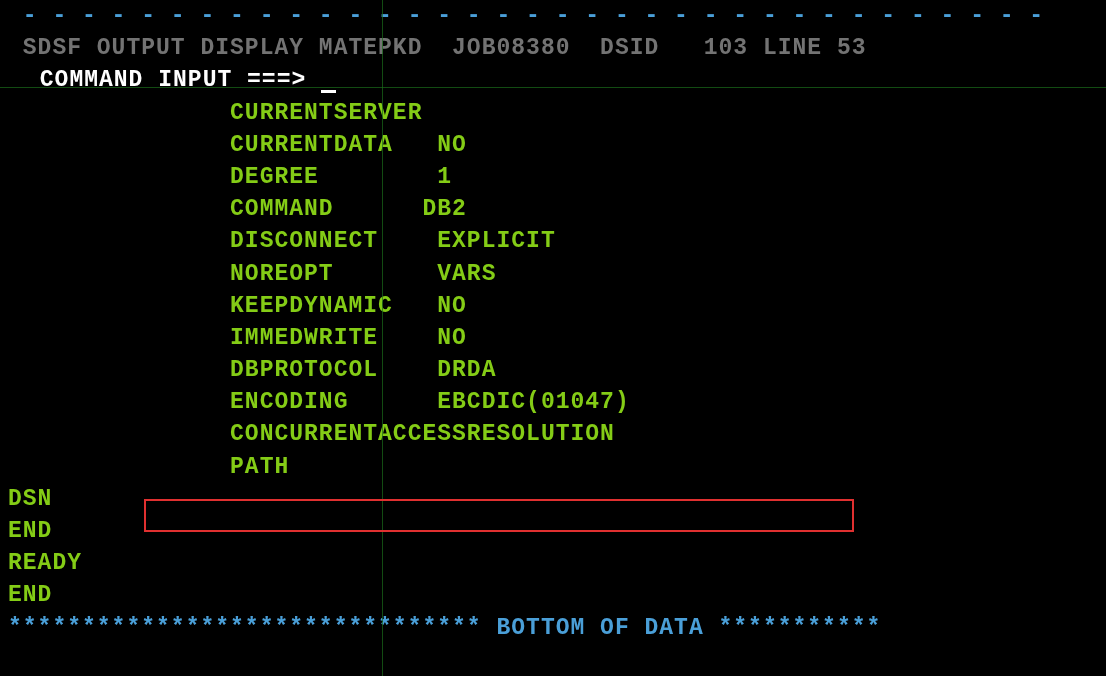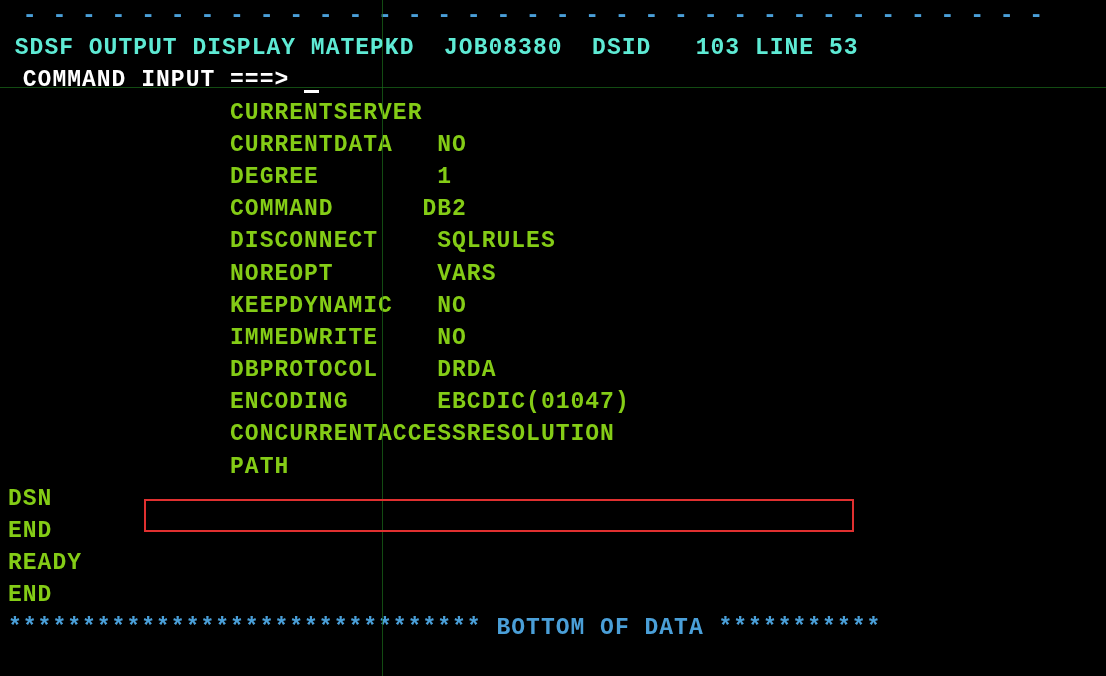--- a/index.html
+++ b/index.html
@@ -19,26 +19,27 @@
       position: relative;
       line-height: 1.4;
       letter-spacing: 1px;
     }
     .dash-line {
       color: #4a9fd8;
       white-space: pre;
       padding-left: 8px;
     }
     .header-line1 {
-      color: #5eead4;
+      color: #737373;
       white-space: pre;
+      padding-left: 8px;
     }
     .command-line {
       white-space: pre;
-      padding-left: 8px;
+      padding-left: 25px;
     }
     .command-label {
       color: #ffffff;
     }
     .body-line {
       color: #84cc16;
       white-space: pre;
       padding-left: 8px;
     }
     .bottom-line {
@@ -99,21 +100,21 @@
 
 <div class="header-line1"> SDSF OUTPUT DISPLAY MATEPKD  JOB08380  DSID   103 LINE 53 </div>
 
 <div class="command-line"><span class="command-label"> COMMAND INPUT ===&gt; </span><span class="cursor-blink"></span><input type="text" class="command-input" value="" style=""></div>
 
 <div id="body-container">
     <div class="body-line">               CURRENTSERVER</div>
     <div class="body-line">               CURRENTDATA   NO</div>
     <div class="body-line">               DEGREE        1</div>
     <div class="body-line">               COMMAND      DB2</div>
-    <div class="body-line">               DISCONNECT    SQLRULES</div>
+    <div class="body-line">               DISCONNECT    EXPLICIT</div>
     <div class="body-line">               NOREOPT       VARS</div>
     <div class="body-line">               KEEPDYNAMIC   NO</div>
     <div class="body-line">               IMMEDWRITE    NO</div>
     <div class="body-line">               DBPROTOCOL    DRDA</div>
     <div class="body-line">               ENCODING      EBCDIC(01047)</div>
     <div class="body-line">               CONCURRENTACCESSRESOLUTION</div>
     <div class="body-line">               PATH</div>
     <div class="body-line">DSN</div>
     <div class="body-line">END</div>
     <div class="body-line">READY</div>

